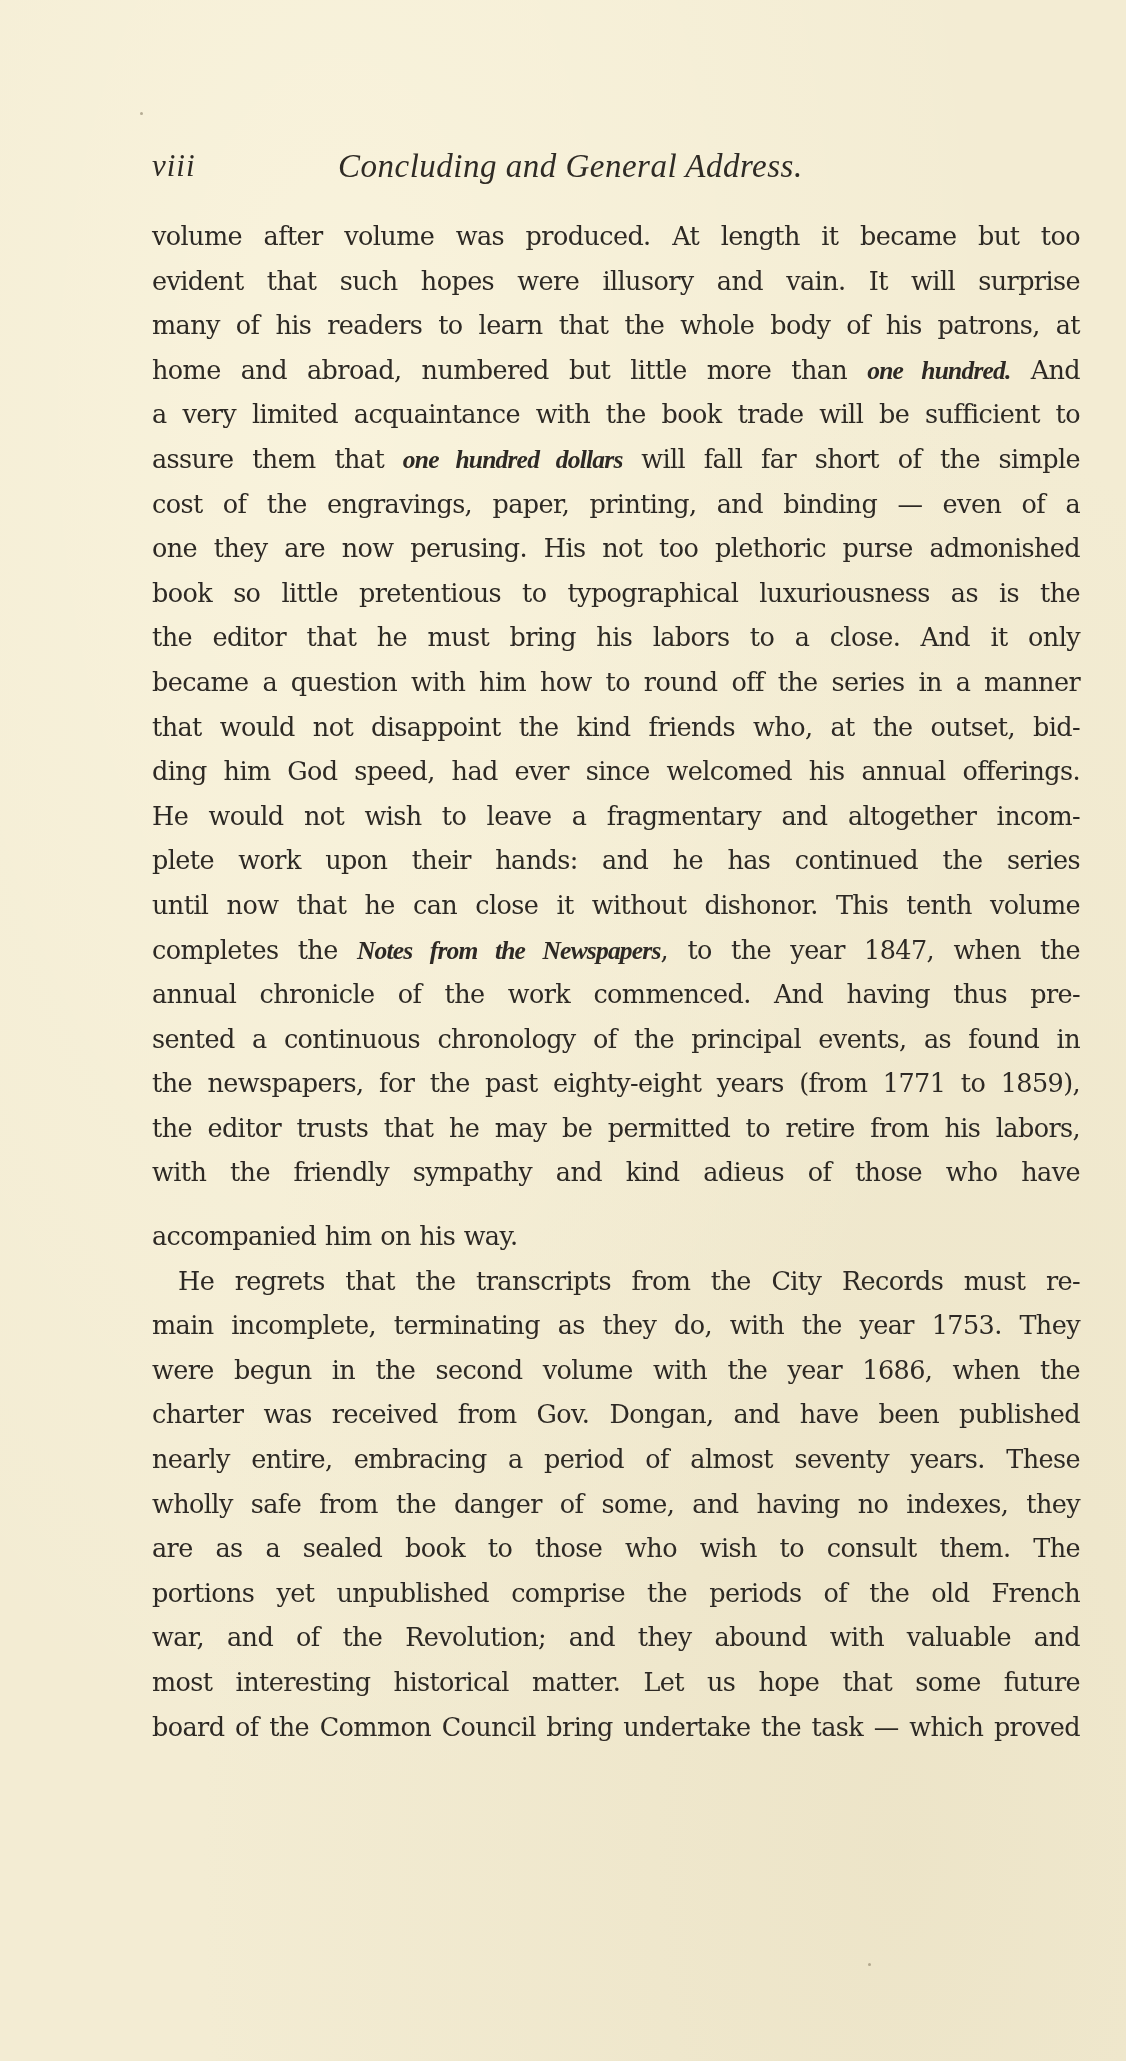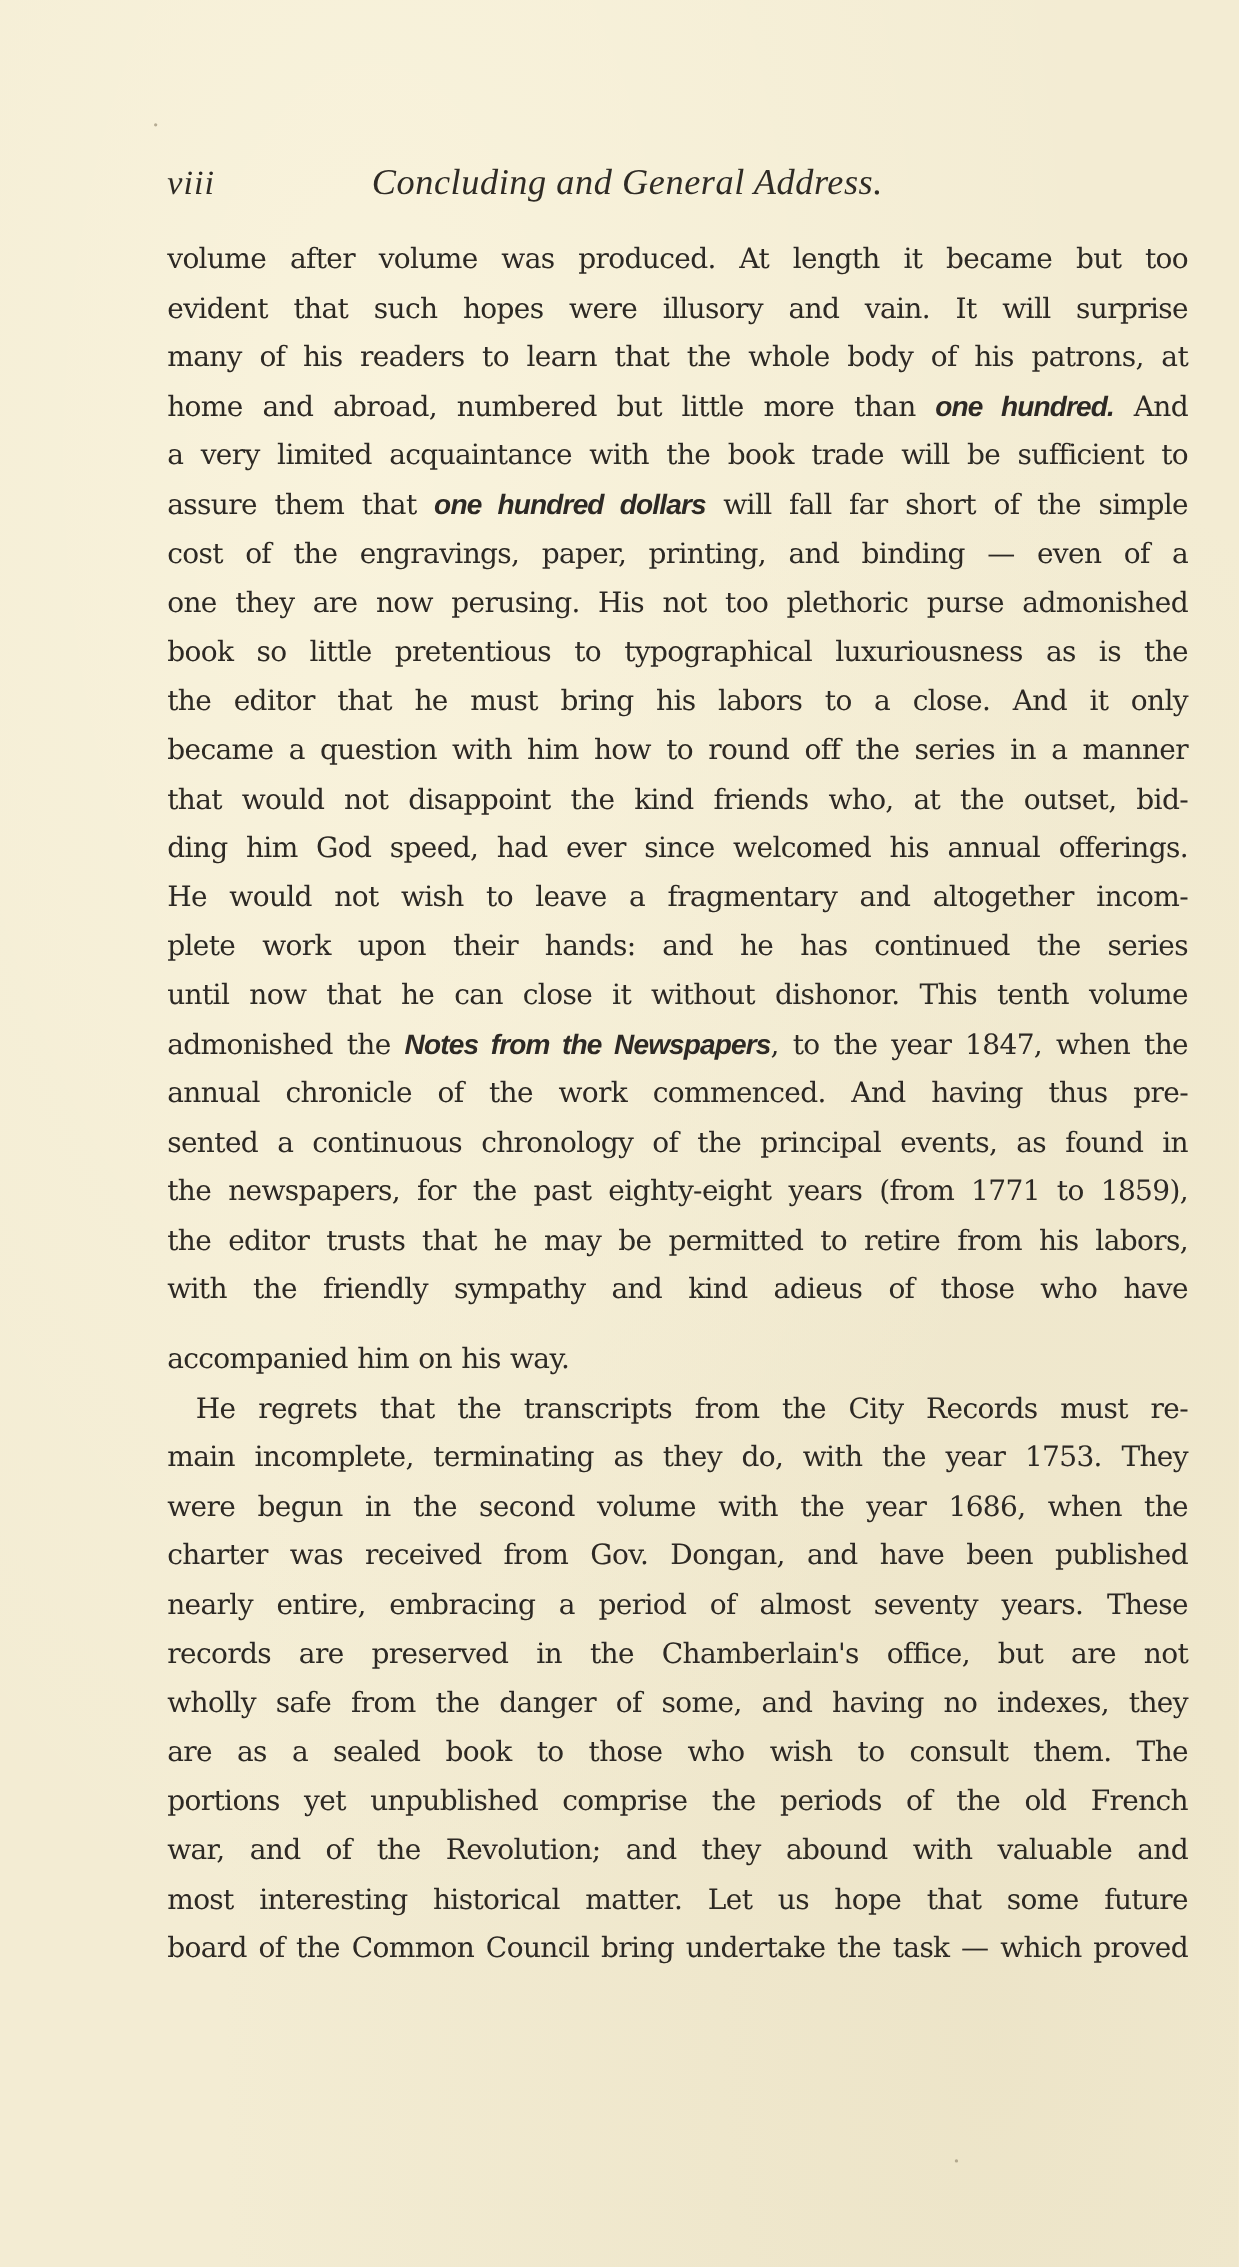--- a/index.html
+++ b/index.html
@@ -67,21 +67,21 @@
       height: 44.6px;
     }
     .line.last {
       text-align-last: left;
       margin-top: 19px;
     }
     .indent {
       padding-left: 26px;
     }
     .it {
-      font-family: Liberation Sans, sans-serif;
+      font-family: Liberation Serif, serif;
       font-style: italic;
       font-weight: bold;
       letter-spacing: -0.8px;
     }
     .speck {
       position: absolute;
       width: 3px;
       height: 3px;
       border-radius: 50%;
       background: #8a7f66;
@@ -106,33 +106,32 @@
       <span class="line"><span>cost of the engravings, paper, printing, and binding — even of a</span></span>
       <span class="line"><span>one they are now perusing. His not too plethoric purse admonished</span></span>
       <span class="line"><span>book so little pretentious to typographical luxuriousness as is the</span></span>
       <span class="line"><span>the editor that he must bring his labors to a close. And it only</span></span>
       <span class="line"><span>became a question with him how to round off the series in a manner</span></span>
       <span class="line"><span>that would not disappoint the kind friends who, at the outset, bid-</span></span>
       <span class="line"><span>ding him God speed, had ever since welcomed his annual offerings.</span></span>
       <span class="line"><span>He would not wish to leave a fragmentary and altogether incom-</span></span>
       <span class="line"><span>plete work upon their hands: and he has continued the series</span></span>
       <span class="line"><span>until now that he can close it without dishonor. This tenth volume</span></span>
-      <span class="line"><span>admonished the </span><span class="it">Notes from the Newspapers</span><span>, to the year 1847, when the</span></span>
+      <span class="line"><span>completes the </span><span class="it">Notes from the Newspapers</span><span>, to the year 1847, when the</span></span>
       <span class="line"><span>annual chronicle of the work commenced. And having thus pre-</span></span>
       <span class="line"><span>sented a continuous chronology of the principal events, as found in</span></span>
       <span class="line"><span>the newspapers, for the past eighty-eight years (from 1771 to 1859),</span></span>
       <span class="line"><span>the editor trusts that he may be permitted to retire from his labors,</span></span>
       <span class="line"><span>with the friendly sympathy and kind adieus of those who have</span></span>
       <span class="line last"><span>accompanied him on his way.</span></span>
       <span class="line indent"><span>He regrets that the transcripts from the City Records must re-</span></span>
       <span class="line"><span>main incomplete, terminating as they do, with the year 1753. They</span></span>
       <span class="line"><span>were begun in the second volume with the year 1686, when the</span></span>
       <span class="line"><span>charter was received from Gov. Dongan, and have been published</span></span>
       <span class="line"><span>nearly entire, embracing a period of almost seventy years. These</span></span>
-      <span class="line"><span>records are preserved in the Chamberlain's office, but are not</span></span>
       <span class="line"><span>wholly safe from the danger of some, and having no indexes, they</span></span>
       <span class="line"><span>are as a sealed book to those who wish to consult them. The</span></span>
       <span class="line"><span>portions yet unpublished comprise the periods of the old French</span></span>
       <span class="line"><span>war, and of the Revolution; and they abound with valuable and</span></span>
       <span class="line"><span>most interesting historical matter. Let us hope that some future</span></span>
       <span class="line"><span>board of the Common Council bring undertake the task — which proved</span></span>
     </div>
 </div>
 
 <span class="speck" style="left:140px;top:112px;"></span>

